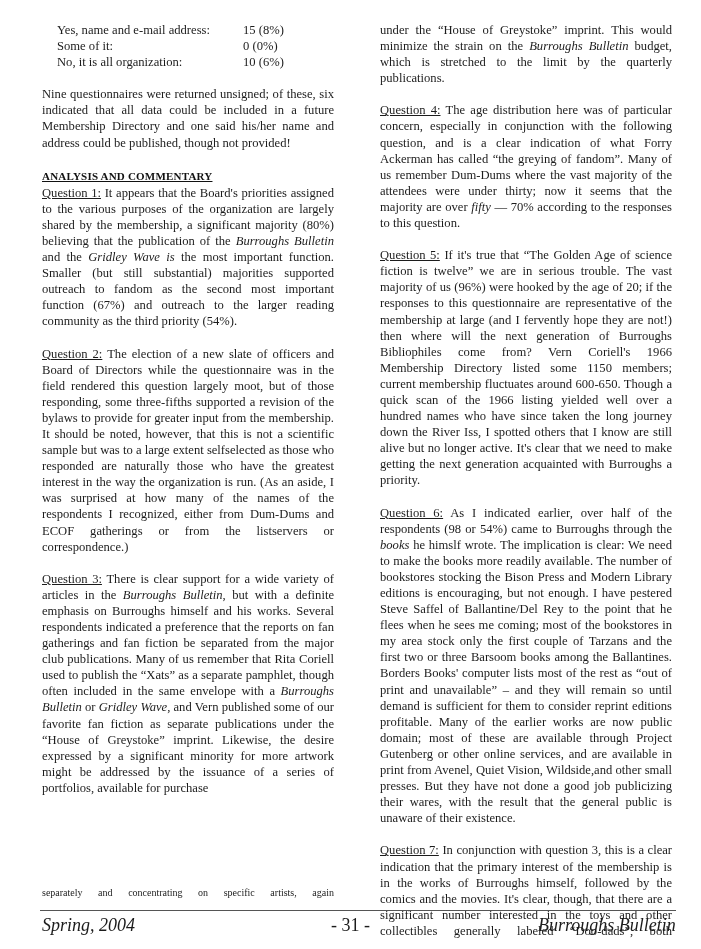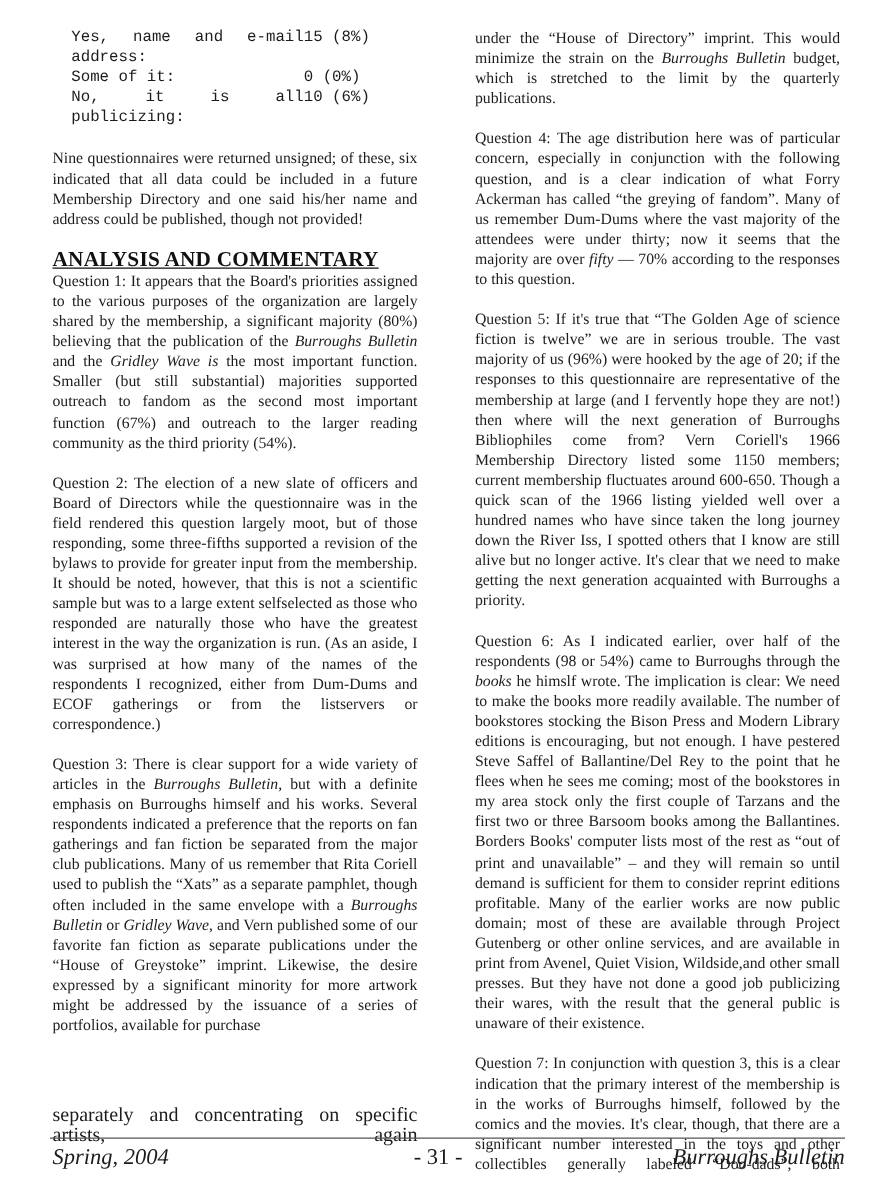--- a/index.html
+++ b/index.html
@@ -7,30 +7,30 @@
     width: 701px; height: 949px; background: #ffffff; position: relative; overflow: hidden;
     font-family: "Liberation Serif", "DejaVu Serif", serif; color: #1c1c1c;
   }
   .col {
     position: absolute; top: 22px; width: 292px;
     font-size: 12.6px; line-height: 16.1px; text-align: justify;
   }
   .col-left { left: 42px; }
   .col-right { left: 380px; }
   .para { margin: 0 0 16px 0; }
-  .q-label { }
+  .q-label { text-decoration: underline; }
   i { font-style: italic; }
-  table.stats { border-collapse: collapse; margin: 0 0 16px 15px; font-size: 12.6px; line-height: 16.1px; font-family: Liberation Mono, monospace; }
+  table.stats { border-collapse: collapse; margin: 0 0 16px 15px; font-size: 12.6px; line-height: 16.1px; }
   table.stats td { padding: 0; vertical-align: top; }
   table.stats td.lbl { width: 186px; }
   h2.section {
-    font-family: "Liberation Serif", serif; font-weight: bold; font-size: 17px;
+    font-family: "Liberation Serif", serif; font-weight: bold; font-size: 11px;
     letter-spacing: 0.2px; text-decoration: underline; margin: 0; line-height: 18px; color: #111;
   }
-  .cont { position: absolute; left: 42px; top: 885px; width: 292px; font-size: 16px; line-height: 16.1px; text-align: justify; text-align-last: justify; }
+  .cont { position: absolute; left: 42px; top: 885px; width: 292px; font-size: 10px; line-height: 16.1px; text-align: justify; text-align-last: justify; }
   .rule { position: absolute; left: 40px; top: 910px; width: 636px; height: 1px; background: #555; }
   .footer { position: absolute; top: 915px; font-size: 18px; }
   .footer-left { left: 42px; font-style: italic; }
   .footer-center { left: 0; width: 701px; text-align: center; }
   .footer-right { left: 538px; font-style: italic; }
 </style>
 </head>
 <body>
 
 <div class="col col-left">
@@ -38,41 +38,41 @@
     <tbody>
         <tr>
       <td class="lbl">Yes, name and e-mail address:</td>
       <td>15 (8%)</td>
     </tr>
     <tr>
       <td class="lbl">Some of it:</td>
       <td>0 (0%)</td>
     </tr>
     <tr>
-      <td class="lbl">No, it is all publicizing:</td>
+      <td class="lbl">No, it is all organization:</td>
       <td>10 (6%)</td>
     </tr>
   </tbody>
     </table>
 
   <p class="para">Nine questionnaires were returned unsigned; of these, six indicated that all data could be included in a future Membership Directory and one said his/her name and address could be published, though not provided!</p>
 
   <h2 class="section">ANALYSIS AND COMMENTARY</h2>
 
   <p class="para"><span class="q-label">Question 1:</span><span> It appears that the Board's priorities assigned to the various purposes of the organization are largely shared by the membership, a significant majority (80%) believing that the publication of the </span><i>Burroughs Bulletin</i><span> and the </span><i>Gridley Wave is</i><span> the most important function. Smaller (but still substantial) majorities supported outreach to fandom as the second most important function (67%) and outreach to the larger reading community as the third priority (54%).</span></p>
 
   <p class="para"><span class="q-label">Question 2:</span><span> The election of a new slate of officers and Board of Directors while the questionnaire was in the field rendered this question largely moot, but of those responding, some three-fifths supported a revision of the bylaws to provide for greater input from the membership. It should be noted, however, that this is not a scientific sample but was to a large extent selfselected as those who responded are naturally those who have the greatest interest in the way the organization is run. (As an aside, I was surprised at how many of the names of the respondents I recognized, either from Dum-Dums and ECOF gatherings or from the listservers or correspondence.)</span></p>
 
   <p class="para"><span class="q-label">Question 3:</span><span> There is clear support for a wide variety of articles in the </span><i>Burroughs Bulletin</i><span>, but with a definite emphasis on Burroughs himself and his works. Several respondents indicated a preference that the reports on fan gatherings and fan fiction be separated from the major club publications. Many of us remember that Rita Coriell used to publish the “Xats” as a separate pamphlet, though often included in the same envelope with a </span><i>Burroughs Bulletin</i><span> or </span><i>Gridley Wave</i><span>, and Vern published some of our favorite fan fiction as separate publications under the “House of Greystoke” imprint. Likewise, the desire expressed by a significant minority for more artwork might be addressed by the issuance of a series of portfolios, available for purchase</span></p>
 </div>
 
 <div class="cont">separately and concentrating on specific artists, again</div>
 
 <div class="col col-right">
-  <p class="para"><span>under the “House of Directory” imprint. This would minimize the strain on the </span><i>Burroughs Bulletin</i><span> budget, which is stretched to the limit by the quarterly publications.</span></p>
+  <p class="para"><span>under the “House of Greystoke” imprint. This would minimize the strain on the </span><i>Burroughs Bulletin</i><span> budget, which is stretched to the limit by the quarterly publications.</span></p>
 
   <p class="para"><span class="q-label">Question 4:</span><span> The age distribution here was of particular concern, especially in conjunction with the following question, and is a clear indication of what Forry Ackerman has called “the greying of fandom”. Many of us remember Dum-Dums where the vast majority of the attendees were under thirty; now it seems that the majority are over </span><i>fifty</i><span> — 70% according to the responses to this question.</span></p>
 
   <p class="para"><span class="q-label">Question 5:</span><span> If it's true that “The Golden Age of science fiction is twelve” we are in serious trouble. The vast majority of us (96%) were hooked by the age of 20; if the responses to this questionnaire are representative of the membership at large (and I fervently hope they are not!) then where will the next generation of Burroughs Bibliophiles come from? Vern Coriell's 1966 Membership Directory listed some 1150 members; current membership fluctuates around 600-650. Though a quick scan of the 1966 listing yielded well over a hundred names who have since taken the long journey down the River Iss, I spotted others that I know are still alive but no longer active. It's clear that we need to make getting the next generation acquainted with Burroughs a priority.</span></p>
 
   <p class="para"><span class="q-label">Question 6:</span><span> As I indicated earlier, over half of the respondents (98 or 54%) came to Burroughs through the </span><i>books</i><span> he himslf wrote. The implication is clear: We need to make the books more readily available. The number of bookstores stocking the Bison Press and Modern Library editions is encouraging, but not enough. I have pestered Steve Saffel of Ballantine/Del Rey to the point that he flees when he sees me coming; most of the bookstores in my area stock only the first couple of Tarzans and the first two or three Barsoom books among the Ballantines. Borders Books' computer lists most of the rest as “out of print and unavailable” – and they will remain so until demand is sufficient for them to consider reprint editions profitable. Many of the earlier works are now public domain; most of these are available through Project Gutenberg or other online services, and are available in print from Avenel, Quiet Vision, Wildside,and other small presses. But they have not done a good job publicizing their wares, with the result that the general public is unaware of their existence.</span></p>
 
   <p class="para" style="text-align-last: justify;"><span class="q-label">Question 7:</span><span> In conjunction with question 3, this is a clear indication that the primary interest of the membership is in the works of Burroughs himself, followed by the comics and the movies. It's clear, though, that there are a significant number interested in the toys and other collectibles generally labeled “Doo-dads”, both</span></p>
 </div>
 

